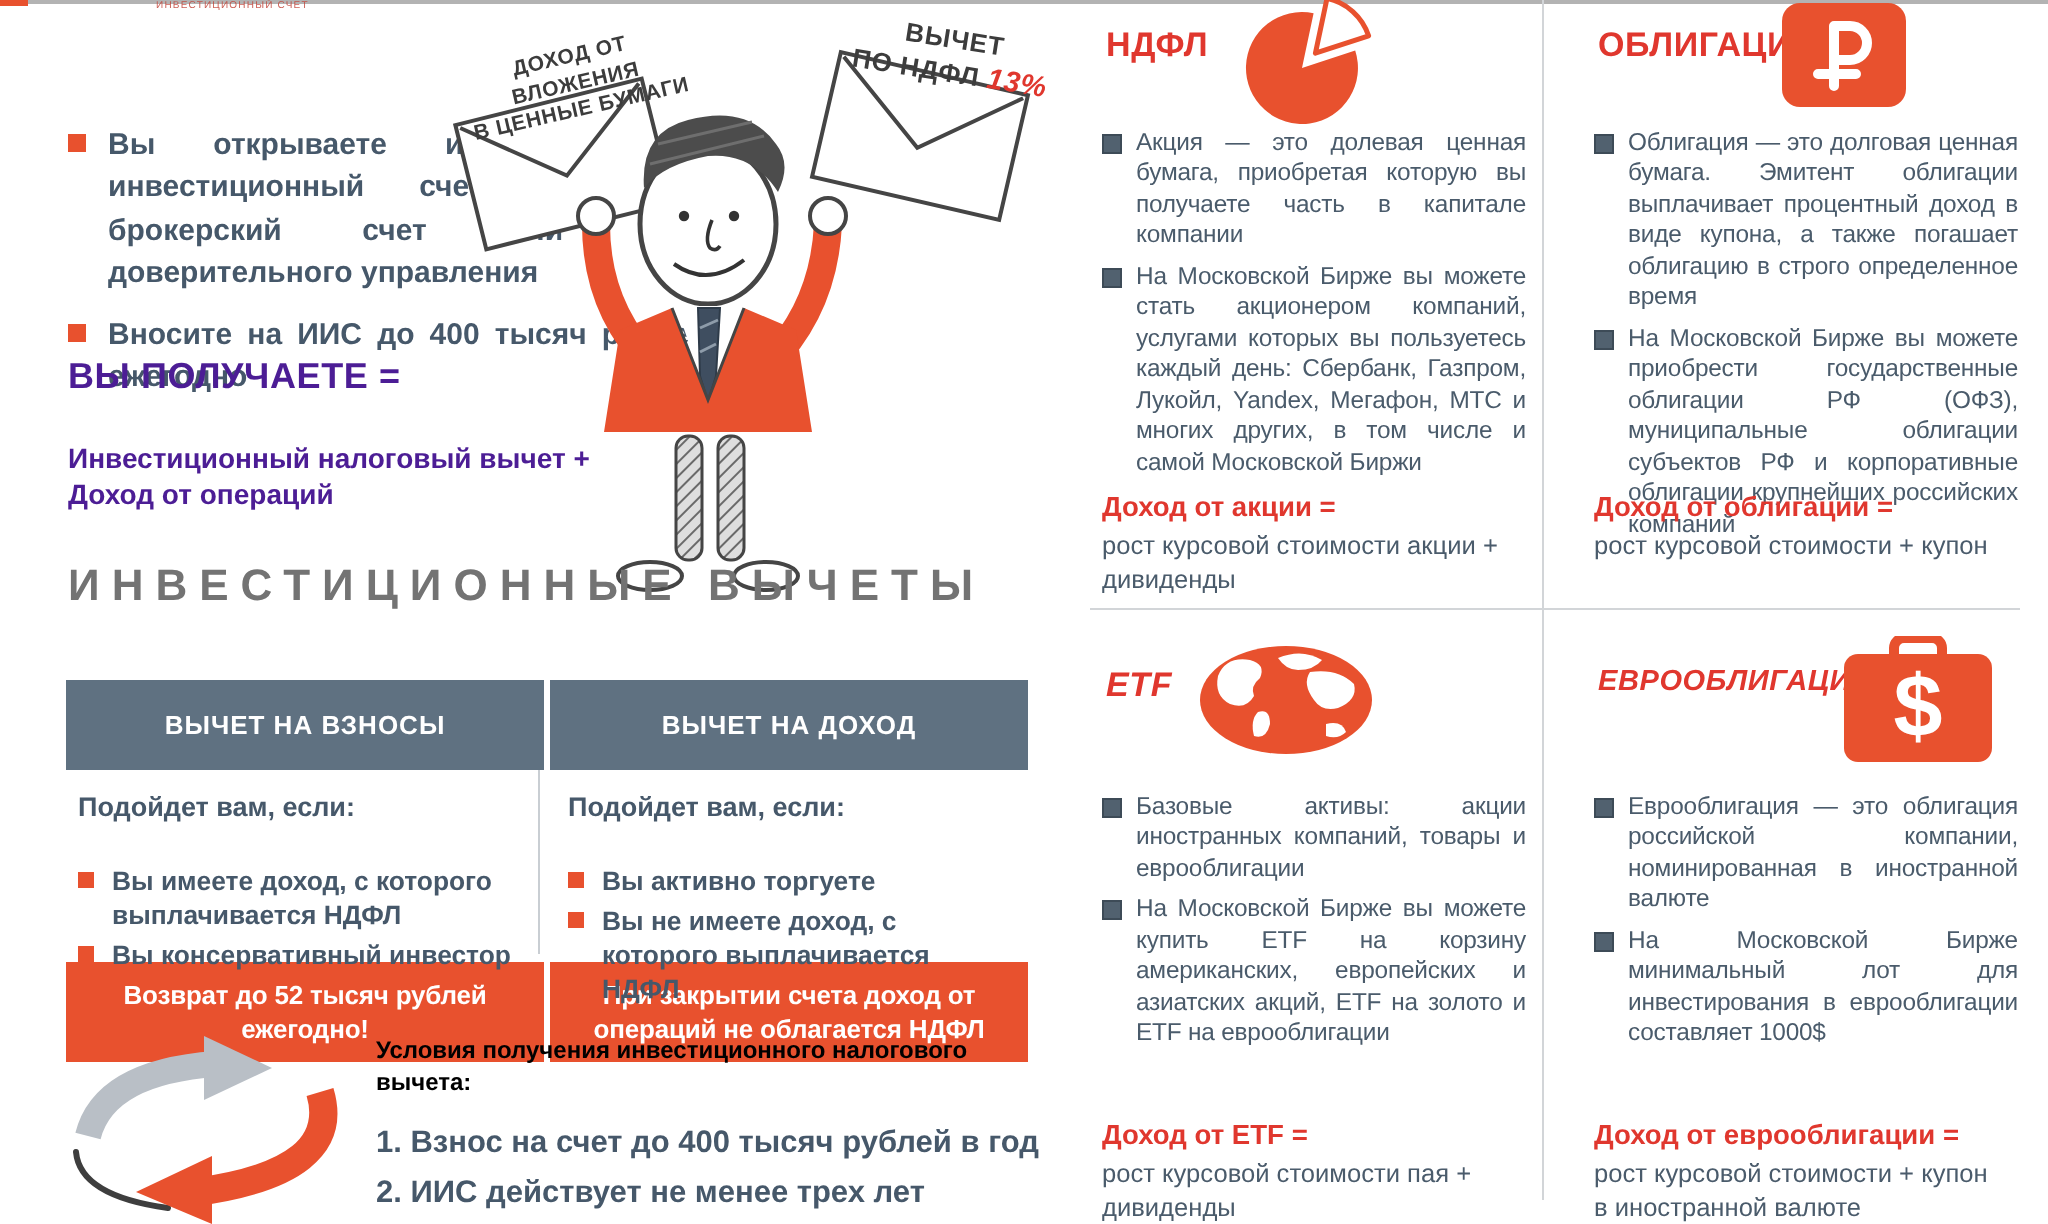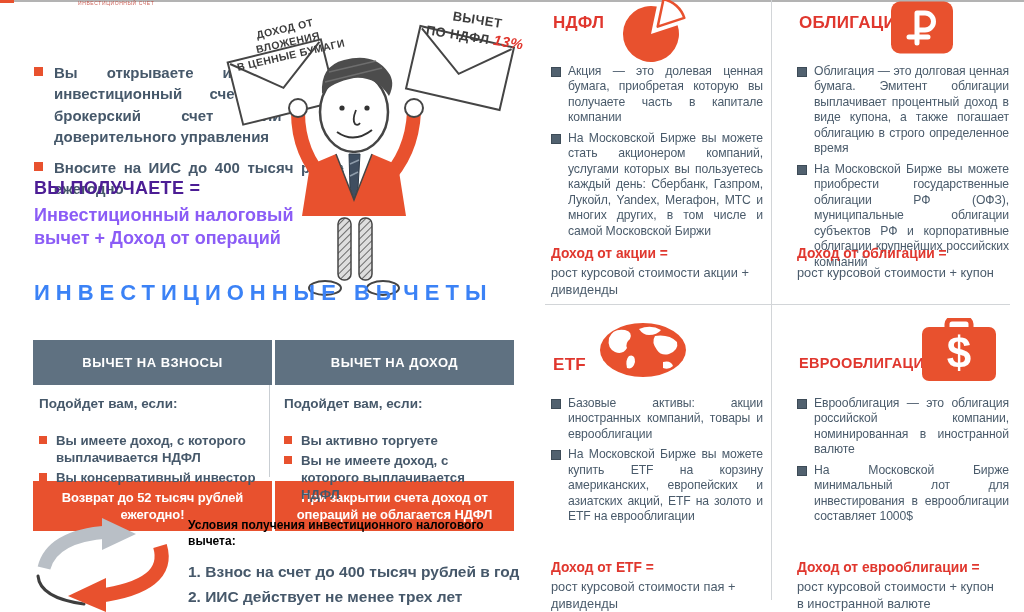--- a/index.html
+++ b/index.html
@@ -14,24 +14,24 @@
   .top-note{position:absolute;left:78px;top:0px;font-size:5px;color:#c2453a;letter-spacing:.6px;opacity:.85;}
 
   
   .intro-bullets{position:absolute;left:34px;top:62px;width:320px;}
   .b-item{position:relative;padding-left:20px;font-size:15px;line-height:1.42;font-weight:bold;
           color:#46586a;text-align:justify;margin-bottom:10px;}
   .b-item::before{content:"";position:absolute;left:0;top:5px;width:9px;height:9px;background:#e8512e;}
 
   .you-get{position:absolute;left:34px;top:178px;width:292px;}
   .yg-title{color:#4c1d95;font-weight:bold;font-size:18px;letter-spacing:.3px;}
-  .yg-text{margin-top:5px;font-size:18px;font-weight:bold;color:#8b5cf6;line-height:1.28;}
+  .yg-text{margin-top:22px;font-size:14px;font-weight:bold;color:#4c1d95;line-height:1.28;}
 
   .section-title{position:absolute;left:34px;top:280px;font-size:22px;font-weight:bold;
-                 letter-spacing:6px;color:#3b82f6;}
+                 letter-spacing:6px;color:#737373;}
 
   
   .inv-table{position:absolute;left:33px;top:340px;width:481px;}
   .t-head{display:flex;}
   .t-h{flex:1;height:45px;background:#5f7181;color:#fff;display:flex;align-items:center;
        justify-content:center;font-weight:bold;font-size:13px;letter-spacing:.5px;}
   .t-h:first-child{margin-right:3px;}
   .t-body{display:flex;height:92px;}
   .t-cell{flex:1;padding:11px 8px 0 6px;}
   .t-cell:first-child{border-right:1px solid #c9ced3;}
@@ -62,21 +62,21 @@
   .v-divider{position:absolute;left:771px;top:0;width:1px;height:600px;background:#d2d5d8;}
   .h-divider{position:absolute;left:545px;top:304px;width:465px;height:1px;background:#d2d5d8;}
 
   
   .card{position:absolute;width:212px;}
   .card-stocks{left:551px;top:0;height:302px;}
   .card-bonds{left:797px;top:0;height:302px;}
   .card-etf{left:551px;top:310px;height:300px;}
   .card-euro{left:797px;top:310px;height:300px;}
   .card-title{position:absolute;left:2px;top:13px;font-size:17px;font-weight:bold;color:#e0372e;letter-spacing:.3px;}
-  .card-etf .card-title,.card-euro .card-title{top:45px;}
+  .card-etf .card-title,.card-euro .card-title{top:23px;font-style:italic;}
   .card-euro .card-title{font-size:14.5px;}
   .card-list{position:absolute;left:0;width:212px;top:64px;}
   .card-etf .card-list,.card-euro .card-list{top:86px;}
   .c-item{position:relative;padding-left:17px;font-size:12.2px;line-height:1.27;color:#4a5b6b;
           text-align:justify;margin-bottom:5px;letter-spacing:-.1px;}
   .c-item::before{content:"";position:absolute;left:0;top:3px;width:8px;height:8px;
                   background:#51616f;border:1px solid #3d4b57;}
   .card-inc{position:absolute;left:0;top:246px;width:206px;}
   .card-etf .card-inc,.card-euro .card-inc{top:250px;}
   .inc-title{color:#e0372e;font-weight:bold;font-size:13.8px;margin-bottom:3px;}

